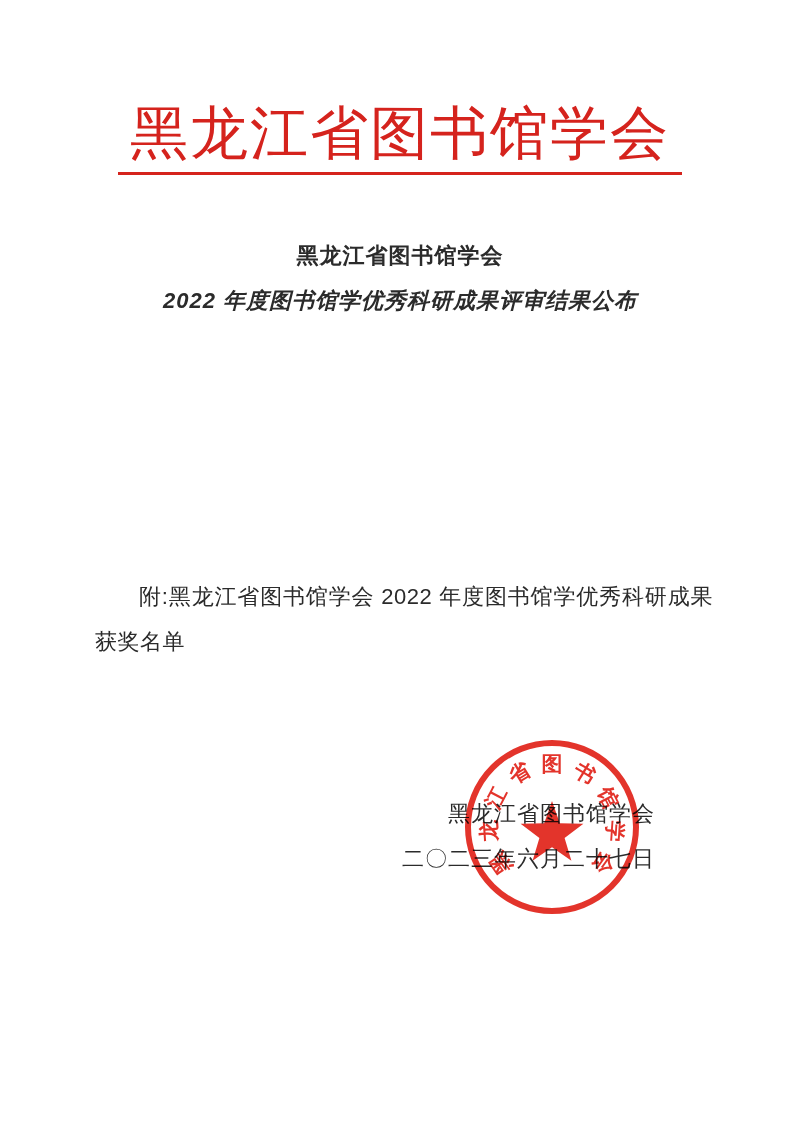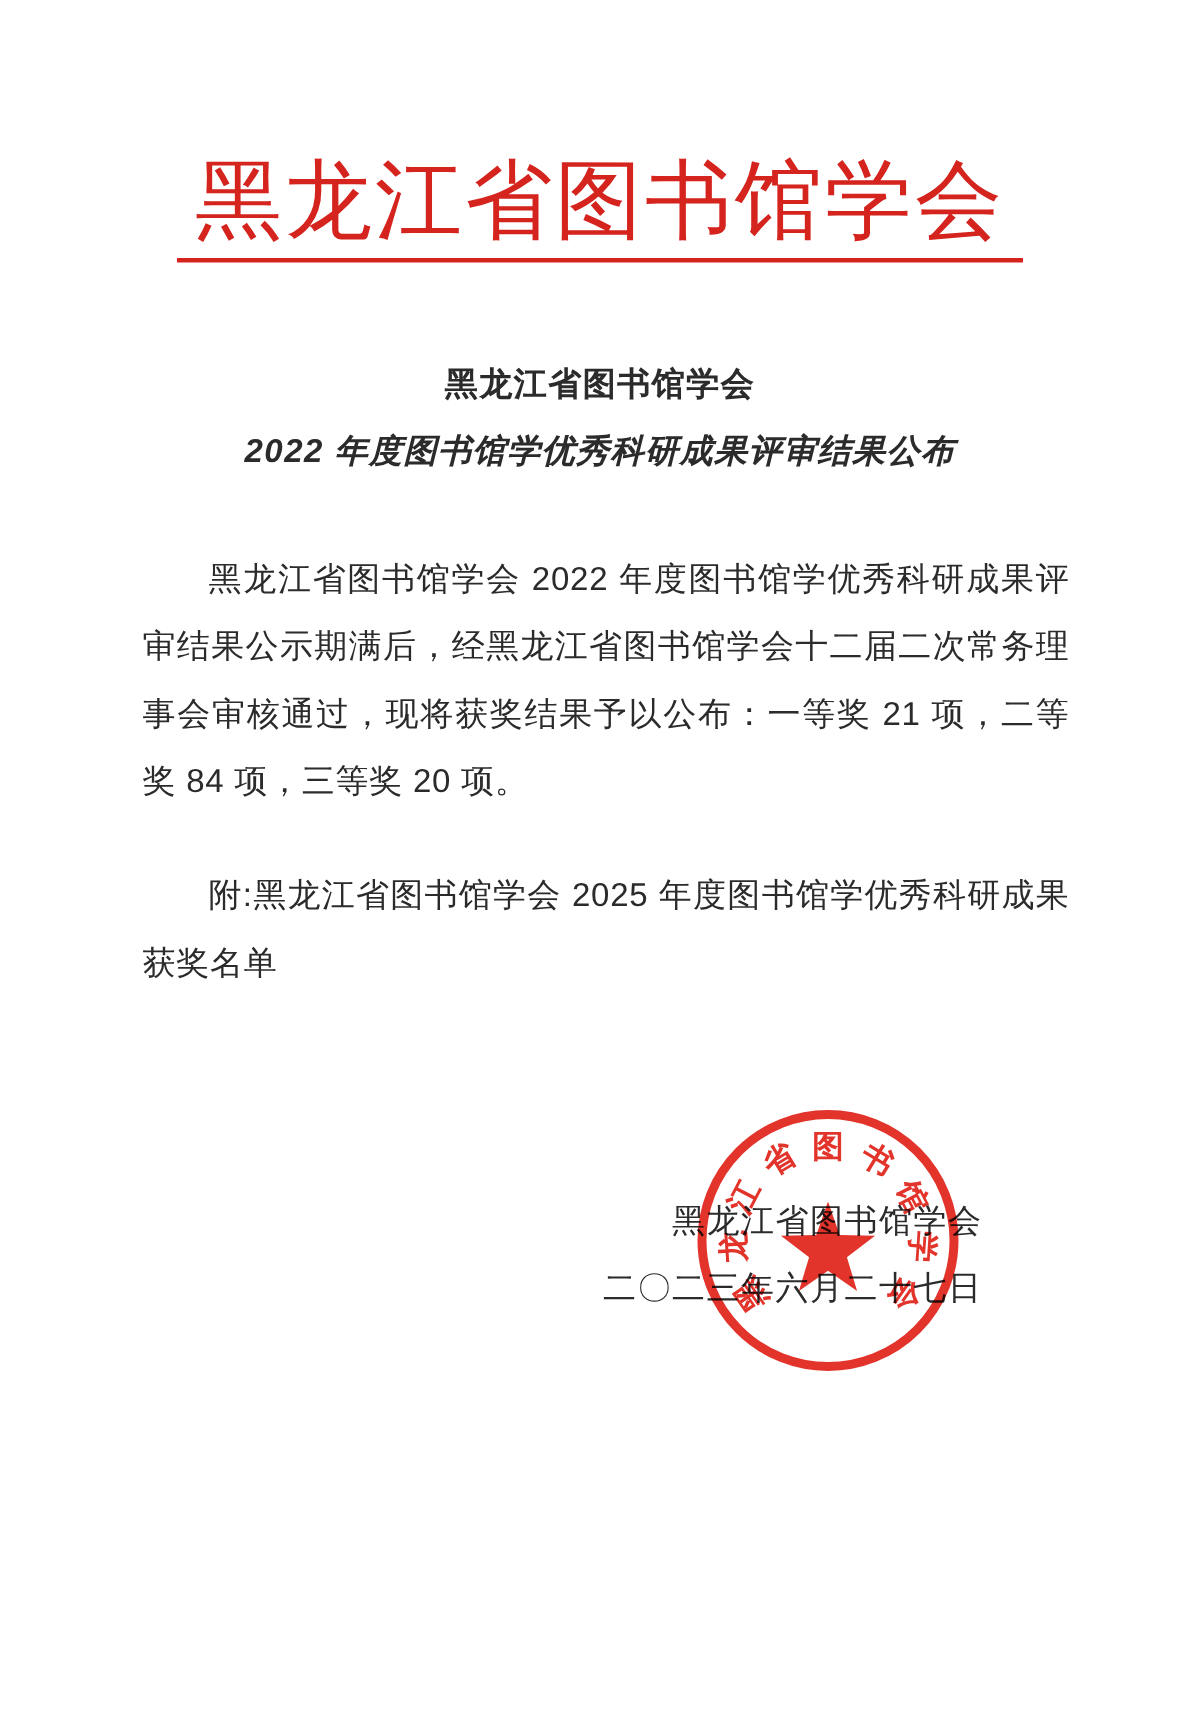--- a/index.html
+++ b/index.html
@@ -85,23 +85,22 @@
 <div class="page">
 
   <div class="banner">
     <span class="banner-text">黑龙江省图书馆学会</span>
   </div>
 
   <div class="doc-title line1">黑龙江省图书馆学会</div>
 
   <div class="doc-title line2">2022 年度图书馆学优秀科研成果评审结果公布</div>
 
-  <div class="body-para p1">黑龙江省图书馆学会 2022 年度图书馆学优秀科研成果评审结果公示期满后，经黑龙江省图书馆学会十二届二次常务理事会审核通过，现将获奖结果予以公布：一等奖 21 项，二等奖 84 项，三等奖 20 项。</div>
 
-  <div class="body-para p2">附:黑龙江省图书馆学会 2025 年度图书馆学优秀科研成果获奖名单</div>
+  <div class="body-para p2">附:黑龙江省图书馆学会 2022 年度图书馆学优秀科研成果获奖名单</div>
 
   <div class="signature">
     <div>黑龙江省图书馆学会</div>
     <div>二〇二三年六月二十七日</div>
   </div>
 
   <div class="seal">
     <svg viewBox="0 0 200 200">
       <circle class="ring" cx="100" cy="100" r="84"></circle>
       <polygon class="star" points="100.0,74.0 92.2,96.3 68.6,96.8 87.4,111.1 80.6,133.7 100.0,120.2 119.4,133.7 112.6,111.1 131.4,96.8 107.8,96.3"></polygon>

